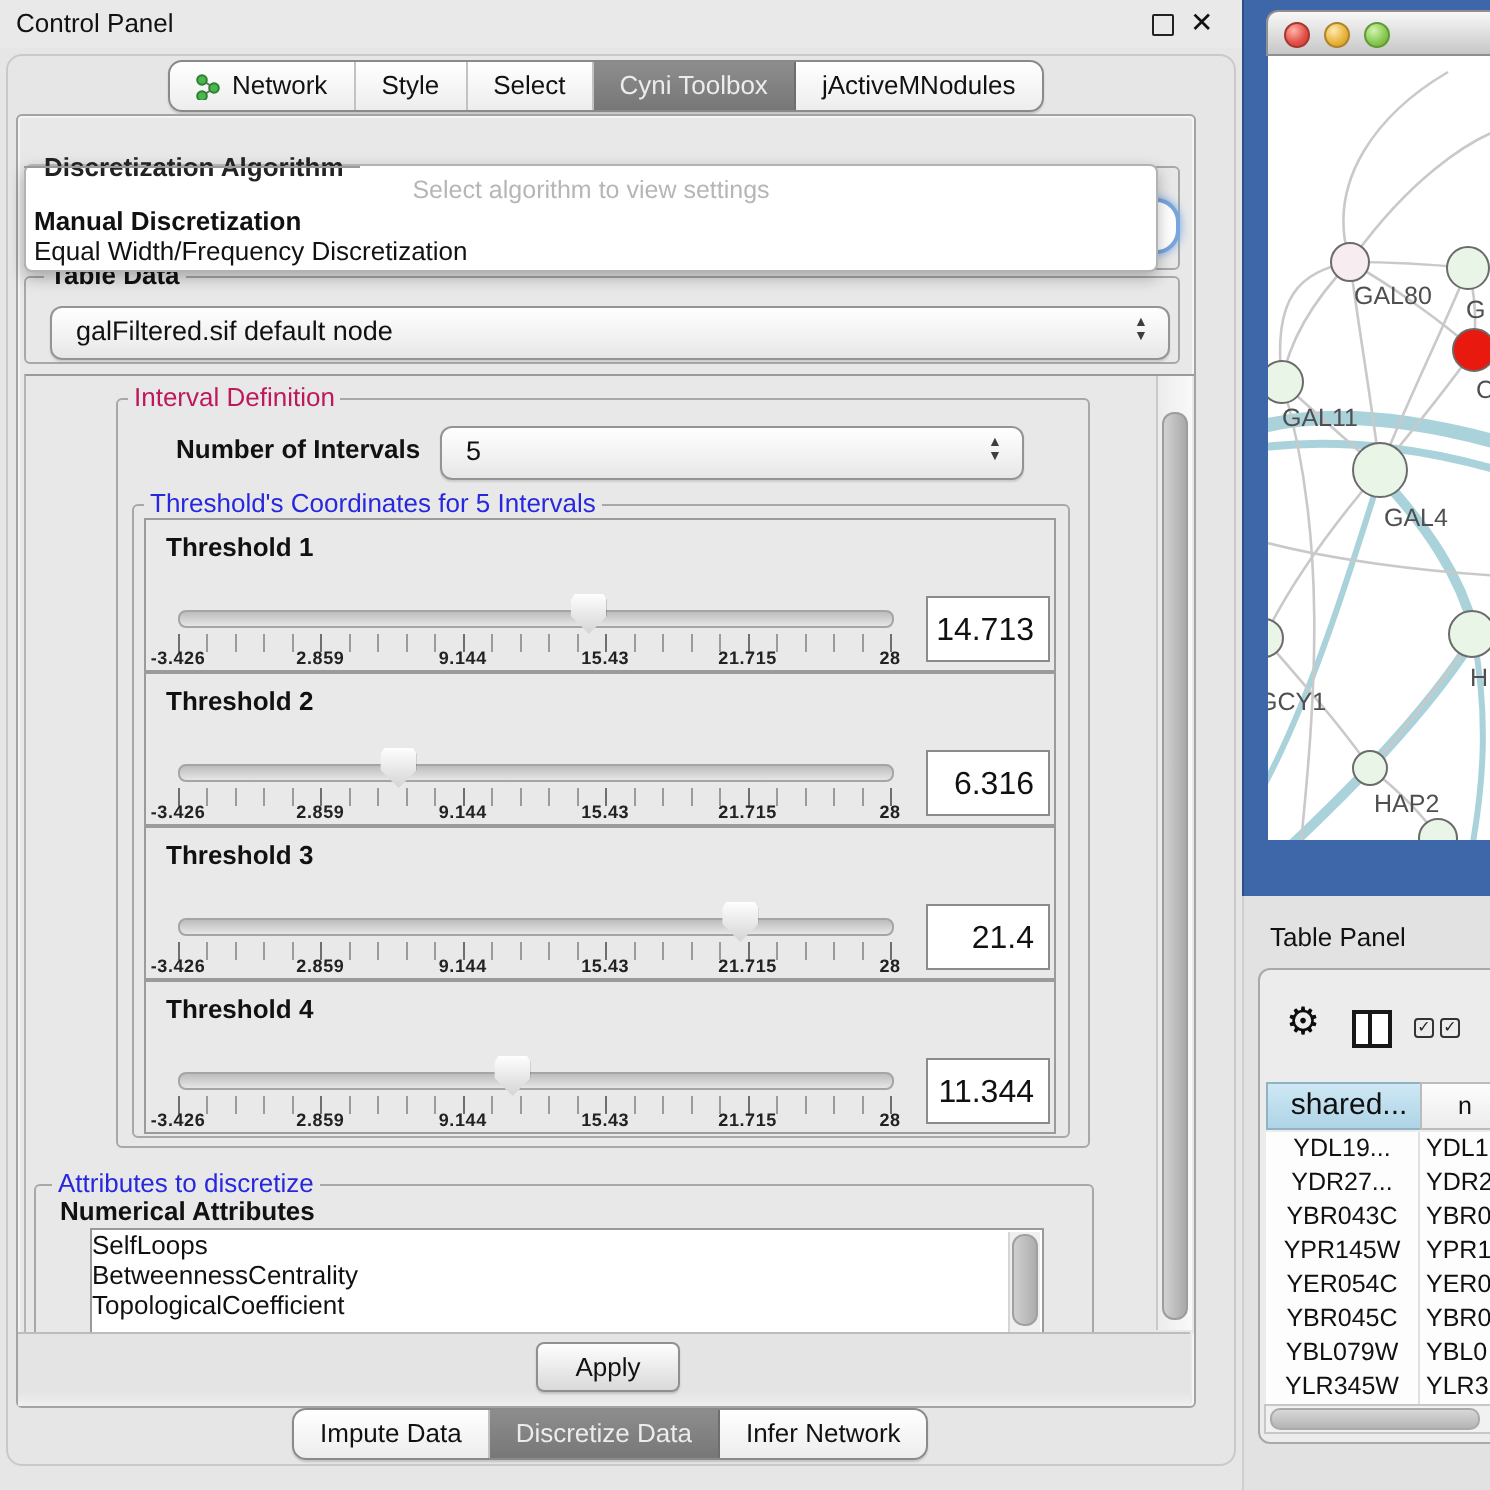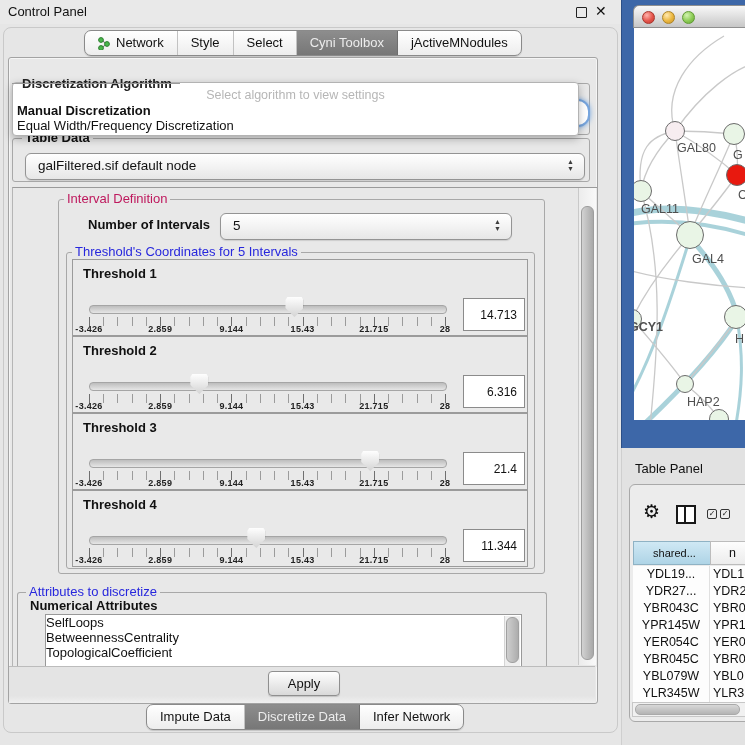--- a/index.html
+++ b/index.html
@@ -64,21 +64,21 @@
      background-image:repeating-linear-gradient(90deg,#6f6f6f 0 1px,transparent 1px 71.2px),
                       repeating-linear-gradient(90deg,#9b9b9b 0 1px,transparent 1px 14.24px);}
   .thr-ticks::after{content:"";position:absolute;left:0;top:4px;width:100%;height:5px;background:#e9e9e9;
      opacity:0;}
   .tick-label{position:absolute;top:64px;transform:translateX(-50%);font-size:9px;font-weight:bold;color:#222;letter-spacing:.3px;}
   .thr-thumb{position:absolute;top:37px;width:18px;height:20px;
              background:linear-gradient(#fefefe,#d4d4d4);
              clip-path:polygon(10% 0,90% 0,100% 15%,100% 55%,50% 100%,0 55%,0 15%);
              filter:drop-shadow(0 1px 1px rgba(0,0,0,.4));}
   .thr-value{position:absolute;left:390px;top:38px;width:62px;height:33px;background:#fff;border:1px solid #8b8b8b;
-             line-height:33px;text-align:right;padding-right:7px;box-sizing:border-box;font-size:12px;}
+             line-height:33px;text-align:right;padding-right:7px;box-sizing:border-box;font-size:16px;}
 
   
   .attr-list{left:45px;top:614px;width:475px;height:52px;background:#fff;border:1px solid #999;overflow:hidden;}
   .attr-item{padding-left:0;height:15px;line-height:15px;}
   .list-sb-track{position:absolute;right:1px;top:1px;width:15px;height:50px;background:#efefef;border-left:1px solid #d5d5d5;}
   .list-sb-thumb{position:absolute;right:2px;top:2px;width:11px;height:44px;border-radius:6px;
                  background:linear-gradient(90deg,#cfcfcf,#adadad);border:1px solid #a0a0a0;}
 
   .footer{left:9px;top:666px;width:586px;height:36px;background:linear-gradient(#e4e4e4 80%,#efefef);border-top:1px solid #bcbcbc;}
   .btn{background:linear-gradient(#fefefe,#d9d9d9);border:1px solid #8f8f8f;border-radius:4px;text-align:center;
@@ -99,21 +99,21 @@
   
   .tp-bg{left:621px;top:448px;width:124px;height:297px;background:#e2e2e2;box-shadow:inset 1px 0 0 #cfcfcf;}
   .tp-title{left:635px;top:461px;}
   .tp-panel{left:629px;top:484px;width:120px;height:236px;background:#ececec;border:1px solid #a9a9a9;
             border-top-left-radius:6px;border-bottom-left-radius:6px;}
   .gear{left:643px;top:500px;font-size:19px;color:#0d0d0d;}
   .colsicon{left:676px;top:505px;width:16px;height:15px;border:2px solid #181818;background:#fff;}
   .colsicon::after{content:"";position:absolute;left:6px;top:0;width:2px;height:15px;background:#181818;}
   .chk{position:absolute;width:8px;height:8px;border:1.5px solid #333;border-radius:2px;font-size:8px;line-height:8px;color:#222;text-align:center;}
   .th1{left:633px;top:541px;width:83px;height:24px;background:linear-gradient(#cfe8f4,#aed4e6);border:1px solid #8fb2c4;
-       box-sizing:border-box;text-align:center;line-height:22px;font-size:11px;}
+       box-sizing:border-box;text-align:center;line-height:22px;font-size:15px;}
   .th2{left:710px;top:541px;width:40px;height:24px;background:linear-gradient(#fdfdfd,#ececec);border:1px solid #bcbcbc;
        box-sizing:border-box;line-height:22px;font-size:12.5px;padding-left:18px;}
   .tbody{left:633px;top:566px;width:112px;height:136px;background:#fdfdfd;overflow:hidden;}
   .trow{height:17px;line-height:17px;font-size:12.5px;white-space:nowrap;}
   .tc1{display:inline-block;width:76px;text-align:center;}
   .tc2{display:inline-block;padding-left:4px;}
   .colline{left:709px;top:566px;width:1px;height:136px;background:#e0e0e0;}
   .hsb-track{left:632px;top:702px;width:113px;height:13px;background:#f1f1f1;border:1px solid #c7c7c7;}
   .hsb-thumb{left:635px;top:704px;width:103px;height:9px;border-radius:5px;background:linear-gradient(#d8d8d8,#b4b4b4);border:1px solid #aaa;}
 </style>
@@ -316,21 +316,21 @@
         <span class="netlabel" style="left: 43px; top: 113px;">GAL80</span>
         <div class="netnode" style="left: 89px; top: 95px; height: 22px; width: 22px; background: rgb(233, 245, 230);"></div>
         <span class="netlabel" style="left: 99px; top: 120px;">G</span>
         <div class="netnode" style="left: 92px; top: 136px; height: 22px; width: 22px; background: rgb(232, 25, 15);"></div>
         <span class="netlabel" style="left: 104px; top: 160px;">C</span>
         <div class="netnode" style="left: -4px; top: 152px; height: 22px; width: 22px; background: rgb(233, 245, 230);"></div>
         <span class="netlabel" style="left: 7px; top: 174px;">GAL11</span>
         <div class="netnode" style="left: 42px; top: 193px; height: 28px; width: 28px; background: rgb(233, 245, 230);"></div>
         <span class="netlabel" style="left: 58px; top: 224px;">GAL4</span>
         <div class="netnode" style="left: -12px; top: 281px; height: 20px; width: 20px; background: rgb(233, 245, 230);"></div>
-        <span class="netlabel" style="left: -5px; top: 292px; font-weight: bold;">GCY1</span>
+        <span class="netlabel" style="left: -5px; top: 316px;">GCY1</span>
         <div class="netnode" style="left: 90px; top: 277px; height: 24px; width: 24px; background: rgb(233, 245, 230);"></div>
         <span class="netlabel" style="left: 101px; top: 304px;">H</span>
         <div class="netnode" style="left: 42px; top: 347px; height: 18px; width: 18px; background: rgb(233, 245, 230);"></div>
         <span class="netlabel" style="left: 53px; top: 367px;">HAP2</span>
         <div class="netnode" style="left: 75px; top: 381px; height: 20px; width: 20px; background: rgb(233, 245, 230);"></div>
       </div>
   </div>
 
   <div class="abs tp-bg"></div>
   <span class="abs tp-title">Table Panel</span>

